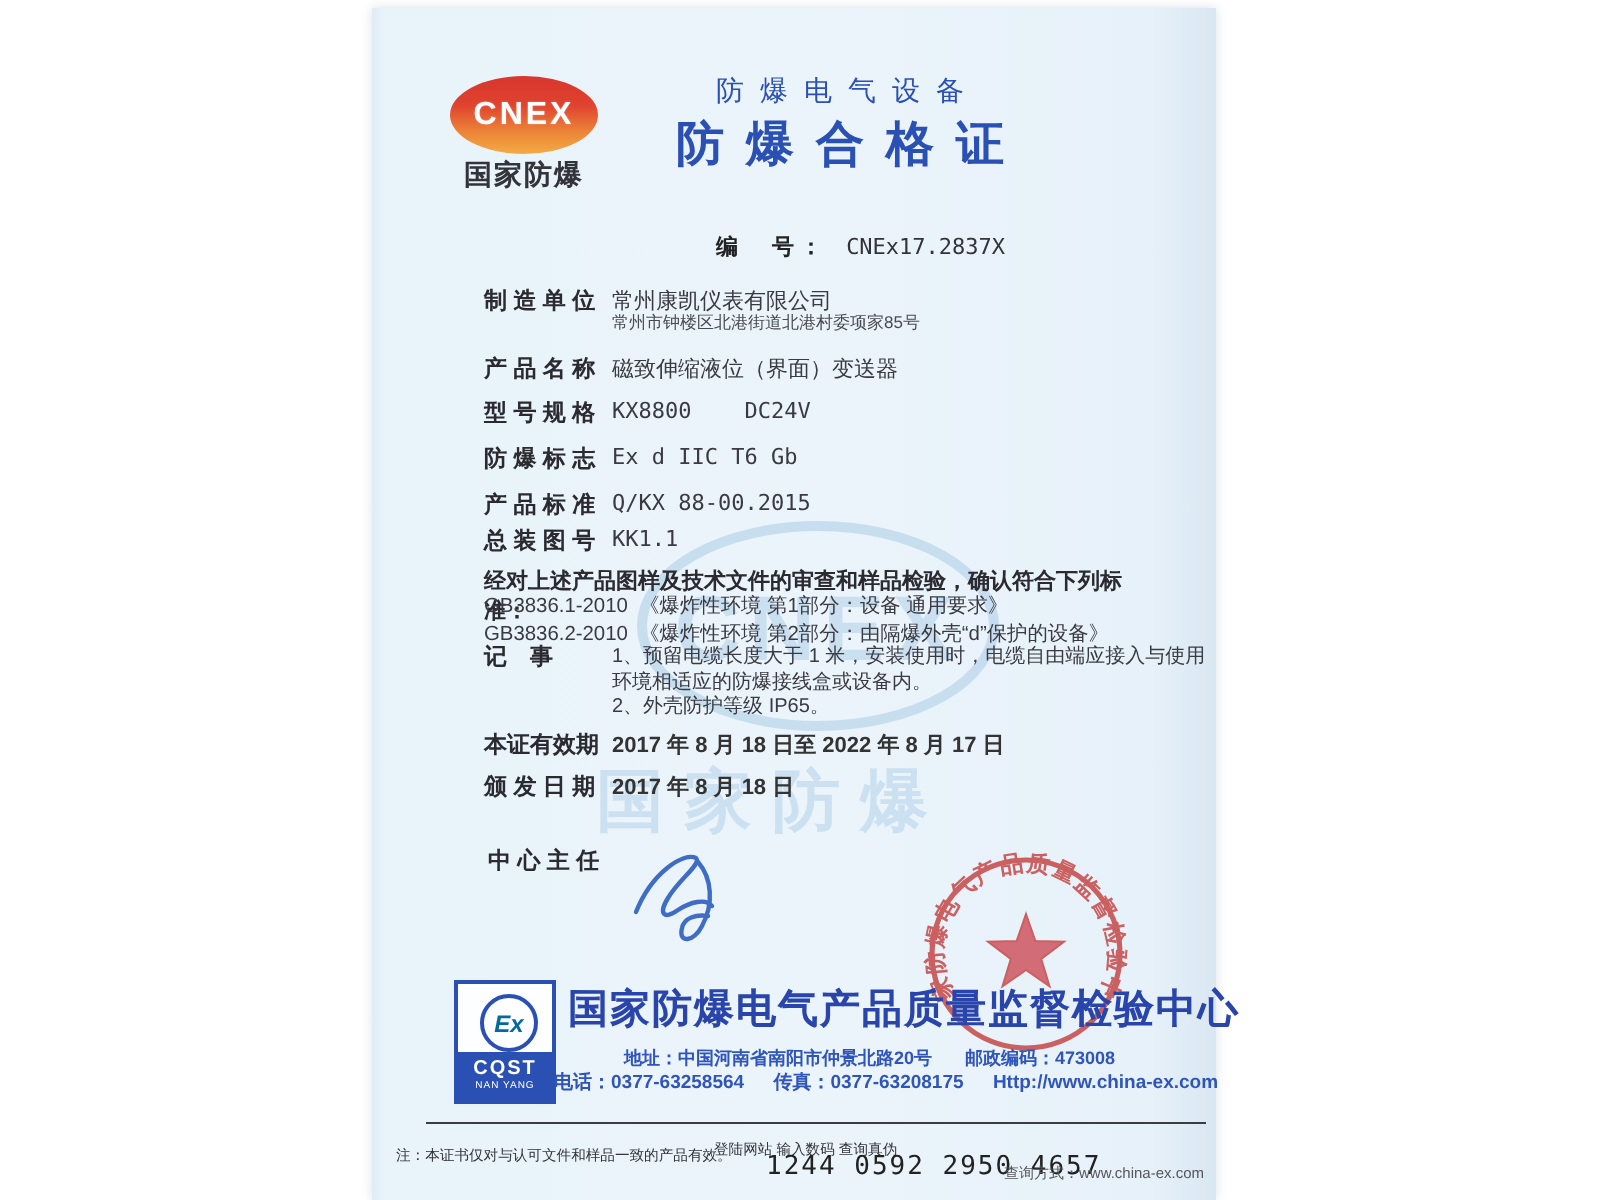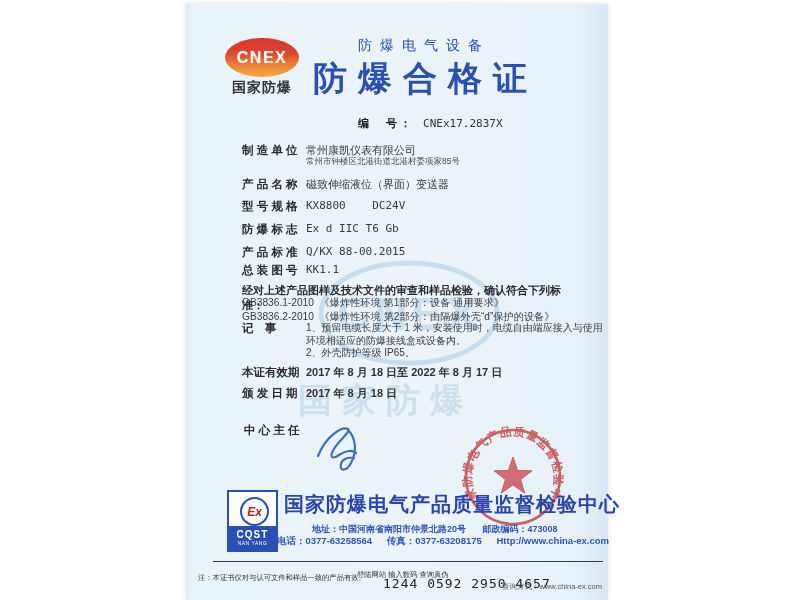--- a/index.html
+++ b/index.html
@@ -22,37 +22,37 @@
     display:flex;align-items:center;justify-content:center;
   }
   .logo-ellipse span{
     color:#fff;font-weight:bold;font-size:16px;letter-spacing:1.5px;
     font-family:"Liberation Sans",sans-serif;text-shadow:0 0 1px rgba(255,255,255,.4);
   }
   .logo-caption{left:46px;top:75px;font-size:14px;font-weight:600;color:#33333b;letter-spacing:1px;}
   .subtitle{left:118px;top:33px;width:232px;text-align:center;
     font-size:14px;font-weight:normal;color:#2b50b4;letter-spacing:8px;text-indent:8px;}
   .title{left:112px;top:52px;width:244px;text-align:center;
-    font-size:34px;font-weight:bold;color:#2b50b4;letter-spacing:11px;text-indent:11px;}
+    font-size:24px;font-weight:bold;color:#2b50b4;letter-spacing:11px;text-indent:11px;}
   .serial{left:172px;top:112px;font-size:11px;color:#222;}
   .serial .slabel{font-weight:bold;letter-spacing:3px;}
   .serial .svalue{font-family:"DejaVu Sans Mono",monospace;color:#33333b;margin-left:6px;}
   
   .flabel{left:56px;font-size:11.5px;font-weight:bold;color:#2a2a30;white-space:pre;}
   .fvalue{left:120px;font-size:11px;color:#3a3a42;white-space:pre;}
   .mono{font-family:"DejaVu Sans Mono",monospace;}
   .addr2{left:120px;top:152px;font-size:8.5px;color:#4a4a52;}
   .statement{left:56px;top:279px;width:340px;font-size:11px;font-weight:bold;color:#2a2a30;}
   .stdline{left:56px;font-size:10.2px;color:#3a3a42;white-space:pre;}
   .noteline{left:120px;font-size:10px;color:#3a3a42;white-space:pre;}
   
   .exbox{left:41px;top:486px;width:51px;height:62px;border:2px solid #2b50b4;background:#fdfeff;box-sizing:border-box;}
   .excircle{position:absolute;left:11px;top:5px;width:25px;height:25px;border:2px solid #2b50b4;border-radius:50%;
     display:flex;align-items:center;justify-content:center;}
-  .excircle span{color:#b91c1c;font-weight:bold;font-size:12px;font-style:italic;}
+  .excircle span{color:#0369a1;font-weight:bold;font-size:12px;font-style:italic;}
   .exband{position:absolute;left:0;bottom:0;width:100%;height:24px;background:#2b50b4;
     display:flex;flex-direction:column;align-items:center;justify-content:center;}
   .exband .cqst{color:#fff;font-weight:bold;font-size:10px;letter-spacing:1px;line-height:11px;}
   .exband .region{color:#fff;font-size:5px;letter-spacing:.5px;line-height:7px;}
   .institute{left:98px;top:487px;width:290px;font-size:20px;font-weight:bold;color:#2945ac;
     letter-spacing:1px;font-family:"Liberation Serif","DejaVu Serif",serif;white-space:nowrap;}
   .addrline{left:126px;top:519px;font-size:9px;font-weight:bold;color:#2f55bb;white-space:nowrap;}
   .addrline .gap{margin-left:14px;}
   .phoneline{left:91px;top:531px;font-size:9.5px;font-weight:bold;color:#2f55bb;white-space:nowrap;}
   .phoneline .gap{margin-left:12px;}

